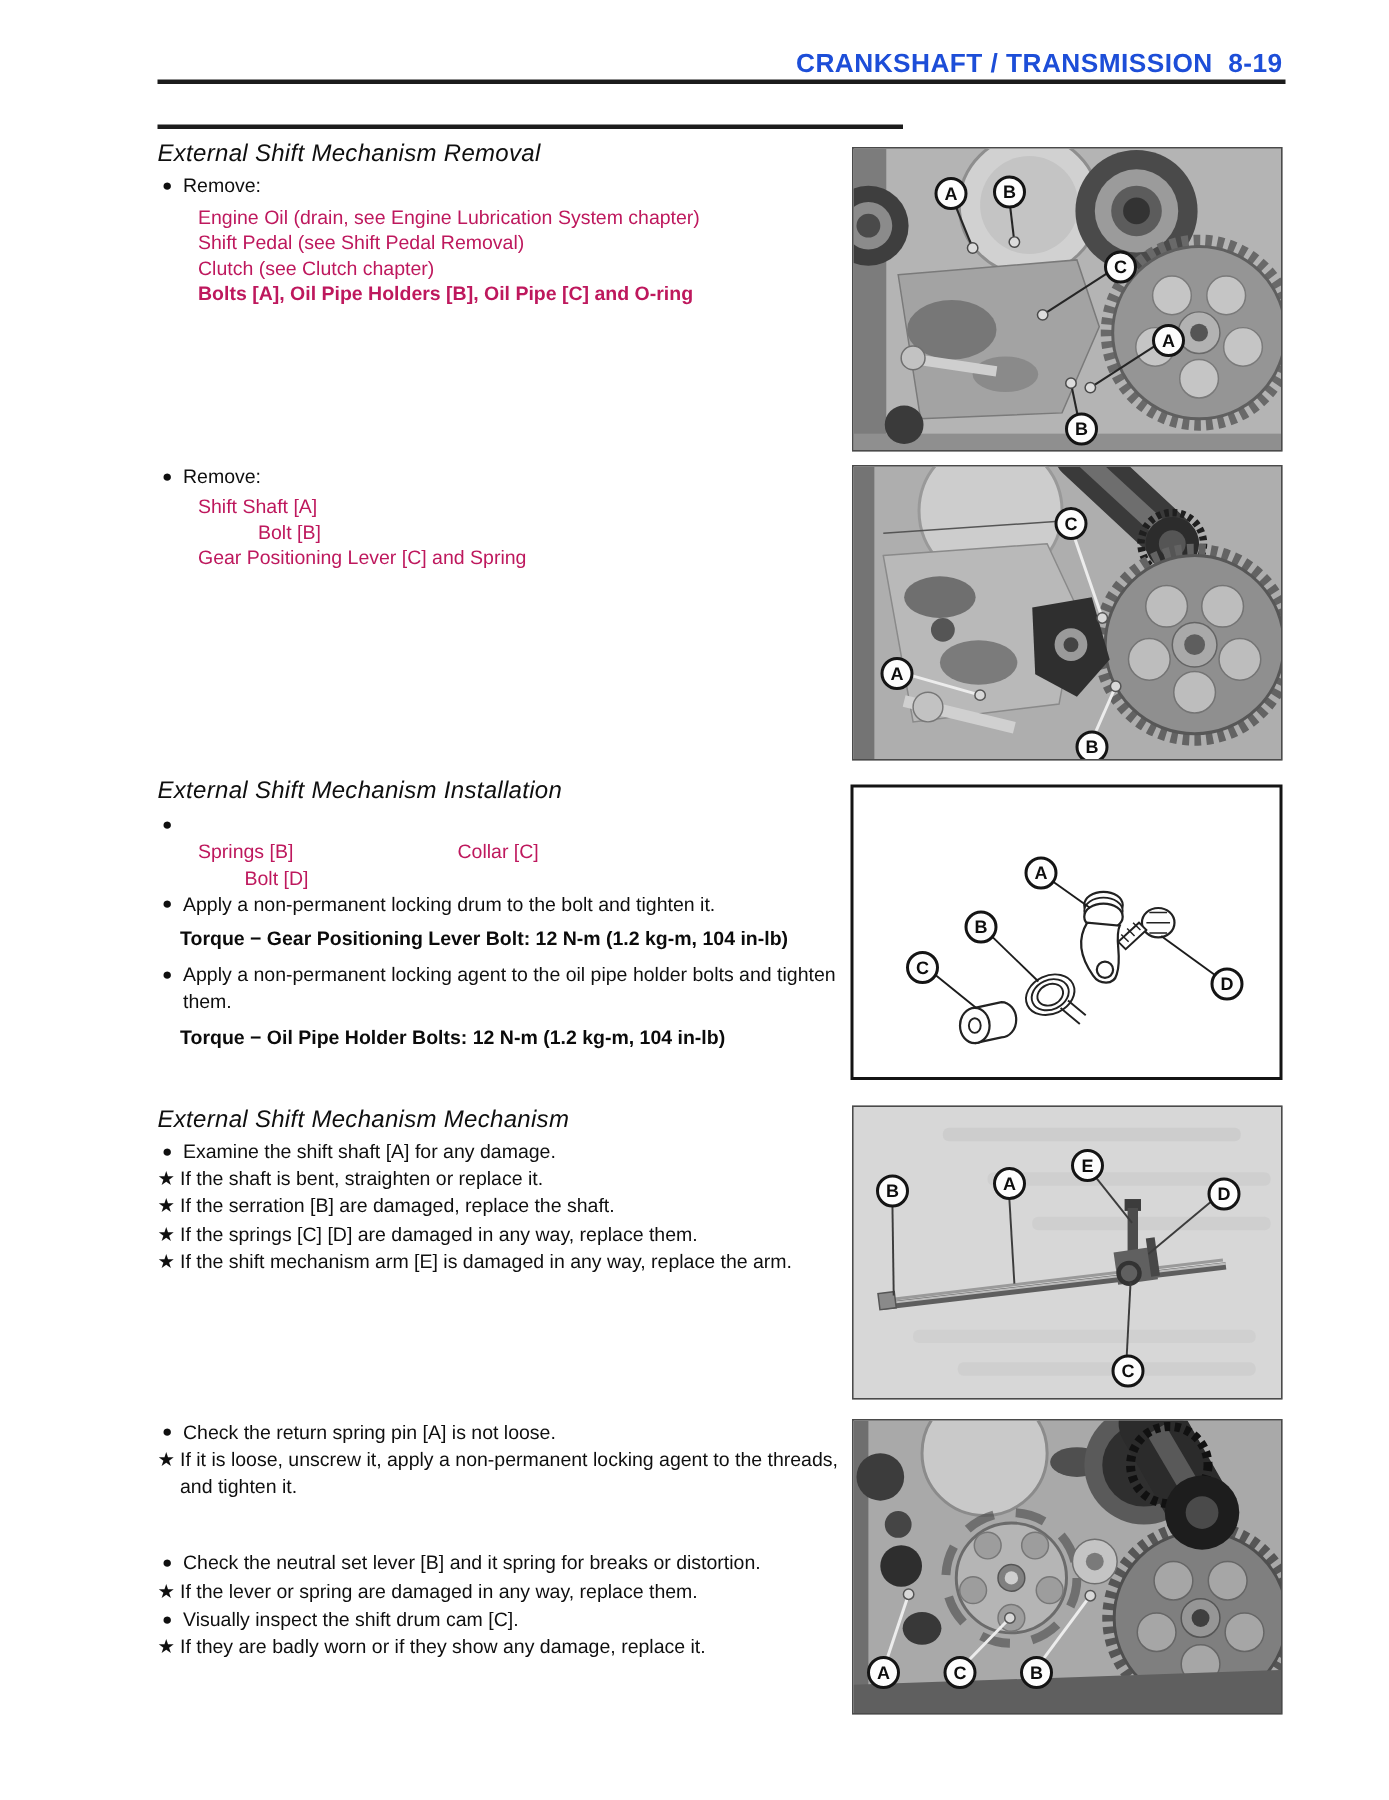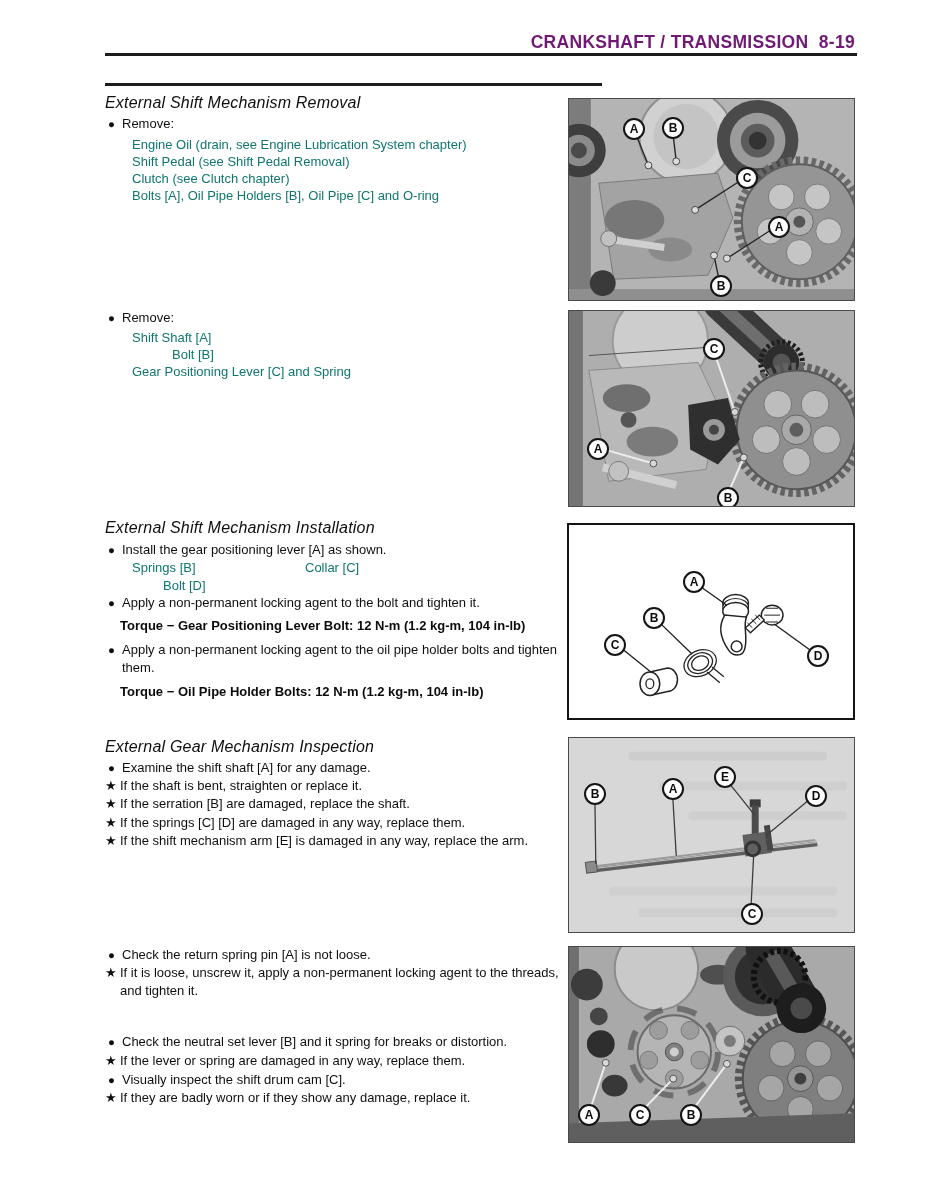--- a/index.html
+++ b/index.html
@@ -4,38 +4,38 @@
 <style>
   html,body { margin:0; padding:0; background:#e8e8e8; }
   .page {
     position:relative; width:926px; height:1200px; margin:0 auto;
     background:#ffffff; overflow:hidden;
     font-family:"Liberation Sans", sans-serif; color:#111;
   }
   .hdr-title {
     position:absolute; top:32px; right:71px;
     font-size:17.5px; font-weight:bold; letter-spacing:0.3px;
-    white-space:pre; color:#701a75;
+    white-space:pre; color:#1d4ed8;
   }
   .rule { position:absolute; background:#1c1c1c; height:2.5px; }
   .sec-head {
     position:absolute; font-style:italic; font-size:16px;
     letter-spacing:0.2px; color:#0f0f0f; white-space:nowrap;
   }
   .step {
     position:absolute; display:flex; align-items:flex-start;
     font-size:13px; line-height:17.5px; color:#0f0f0f;
   }
   .step.nowrap { white-space:nowrap; }
   .step.wrap { width:468px; }
   .mk { flex:none; width:14px; font-size:11.5px; padding-top:1px; }
   .mk.star { width:15px; font-size:13px; padding-top:0; }
   .item {
     position:absolute; font-size:13px; line-height:17px;
-    color:#0f766e; white-space:nowrap;
+    color:#be185d; white-space:nowrap;
   }
   .torque {
     position:absolute; font-size:13px; font-weight:bold;
     color:#0b0b0b; white-space:nowrap;
   }
   .fig {
     position:absolute; box-sizing:border-box; overflow:hidden;
     border:1px solid #4a4a4a; background:#b0b0b0;
   }
   .fig.line-art { border:2px solid #141414; background:#ffffff; }
@@ -58,53 +58,52 @@
 
   <div class="sec-head" style="left:105px; top:94px;">External Shift Mechanism Removal</div>
 
   <div class="step nowrap" style="left:108px; top:115px;">
     <span class="mk">●</span>
     <span>Remove:</span>
   </div>
   <div class="item" style="left:132px; top:136px;">Engine Oil (drain, see Engine Lubrication System chapter)</div>
   <div class="item" style="left:132px; top:153px;">Shift Pedal (see Shift Pedal Removal)</div>
   <div class="item" style="left:132px; top:170px;">Clutch (see Clutch chapter)</div>
-  <div class="item" style="left:132px; top:187px;">Bolts [A], Oil Pipe Holders [B], Oil Pipe [C] and O-ring</div>
+  <div class="item" style="left:132px; top:187px;font-weight:bold;">Bolts [A], Oil Pipe Holders [B], Oil Pipe [C] and O-ring</div>
 
   <div class="step nowrap" style="left:108px; top:309px;">
     <span class="mk">●</span>
     <span>Remove:</span>
   </div>
   <div class="item" style="left:132px; top:329px;">Shift Shaft [A]</div>
   <div class="item" style="left:132px; top:346px;margin-left:40px;">Bolt [B]</div>
   <div class="item" style="left:132px; top:363px;">Gear Positioning Lever [C] and Spring</div>
 
   <div class="sec-head" style="left:105px; top:519px;font-style:italic;">External Shift Mechanism Installation</div>
 
   <div class="step nowrap" style="left:108px; top:541px;">
     <span class="mk">●</span>
-    <span>Install the gear positioning lever [A] as shown.</span>
   </div>
   <div class="item" style="left:132px; top:559px;">Springs [B]</div>
   <div class="item" style="left:305px; top:559px;">Collar [C]</div>
   <div class="item" style="left:132px; top:577px;margin-left:31px;">Bolt [D]</div>
 
   <div class="step nowrap" style="left:108px; top:594px;">
     <span class="mk">●</span>
-    <span>Apply a non-permanent locking agent to the bolt and tighten it.</span>
+    <span>Apply a non-permanent locking drum to the bolt and tighten it.</span>
   </div>
   <div class="torque" style="left:120px; top:618px;">Torque − Gear Positioning Lever Bolt: 12 N-m (1.2 kg-m, 104 in-lb)</div>
 
   <div class="step wrap" style="left:108px; top:641px;">
     <span class="mk">●</span>
     <span>Apply a non-permanent locking agent to the oil pipe holder bolts and tighten them.</span>
   </div>
   <div class="torque" style="left:120px; top:684px;">Torque − Oil Pipe Holder Bolts: 12 N-m (1.2 kg-m, 104 in-lb)</div>
 
-  <div class="sec-head" style="left:105px; top:738px;">External Gear Mechanism Inspection</div>
+  <div class="sec-head" style="left:105px; top:738px;">External Shift Mechanism Mechanism</div>
 
   <div class="step nowrap" style="left:108px; top:759px;">
     <span class="mk">●</span>
     <span>Examine the shift shaft [A] for any damage.</span>
   </div>
   <div class="step nowrap" style="left:105px; top:777px;">
     <span class="mk star">★</span>
     <span>If the shaft is bent, straighten or replace it.</span>
   </div>
   <div class="step nowrap" style="left:105px; top:795px;">

